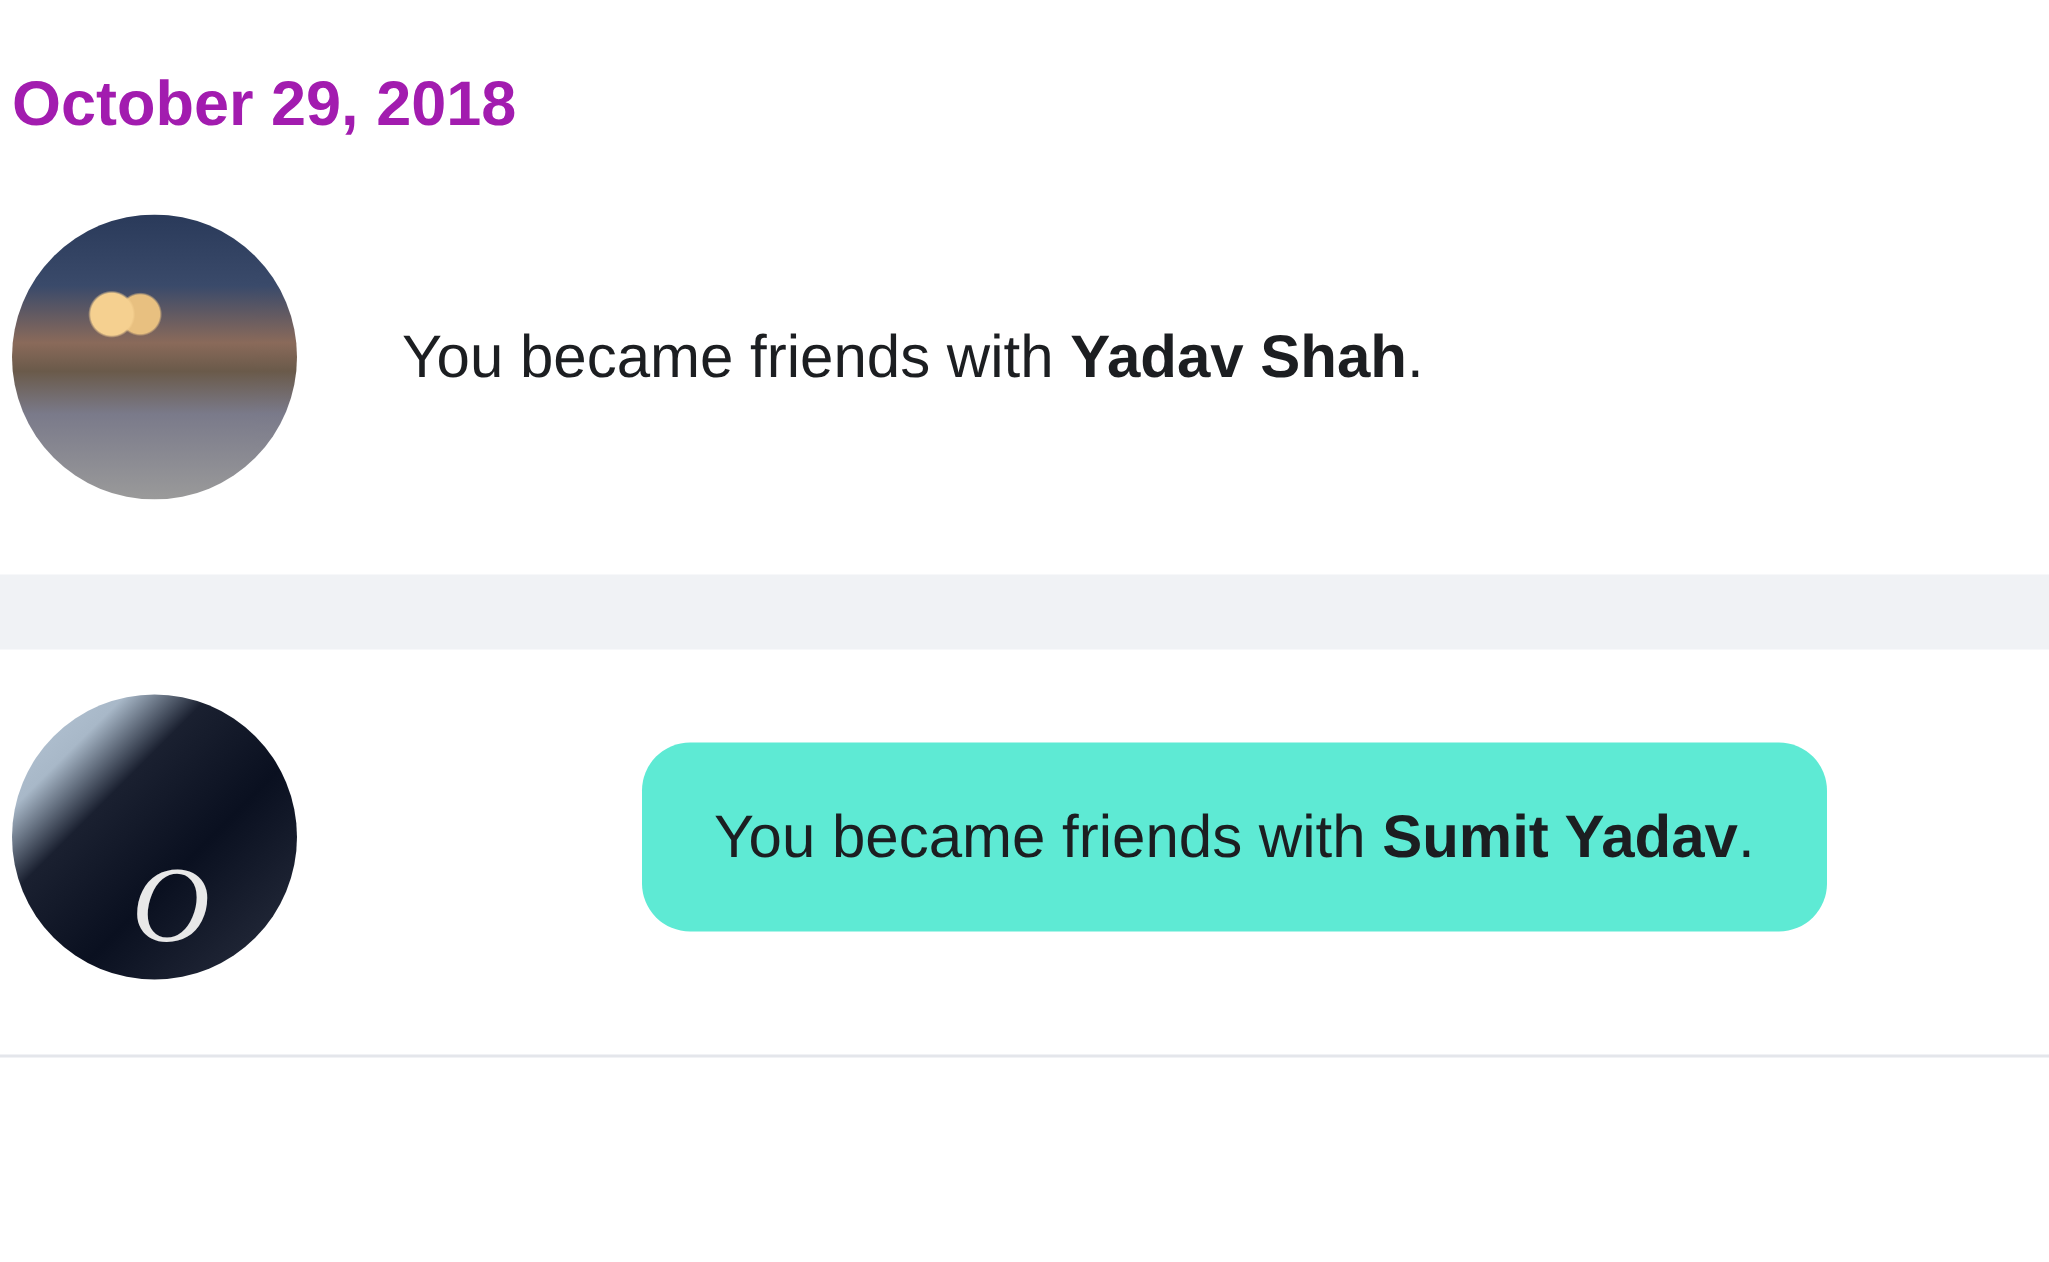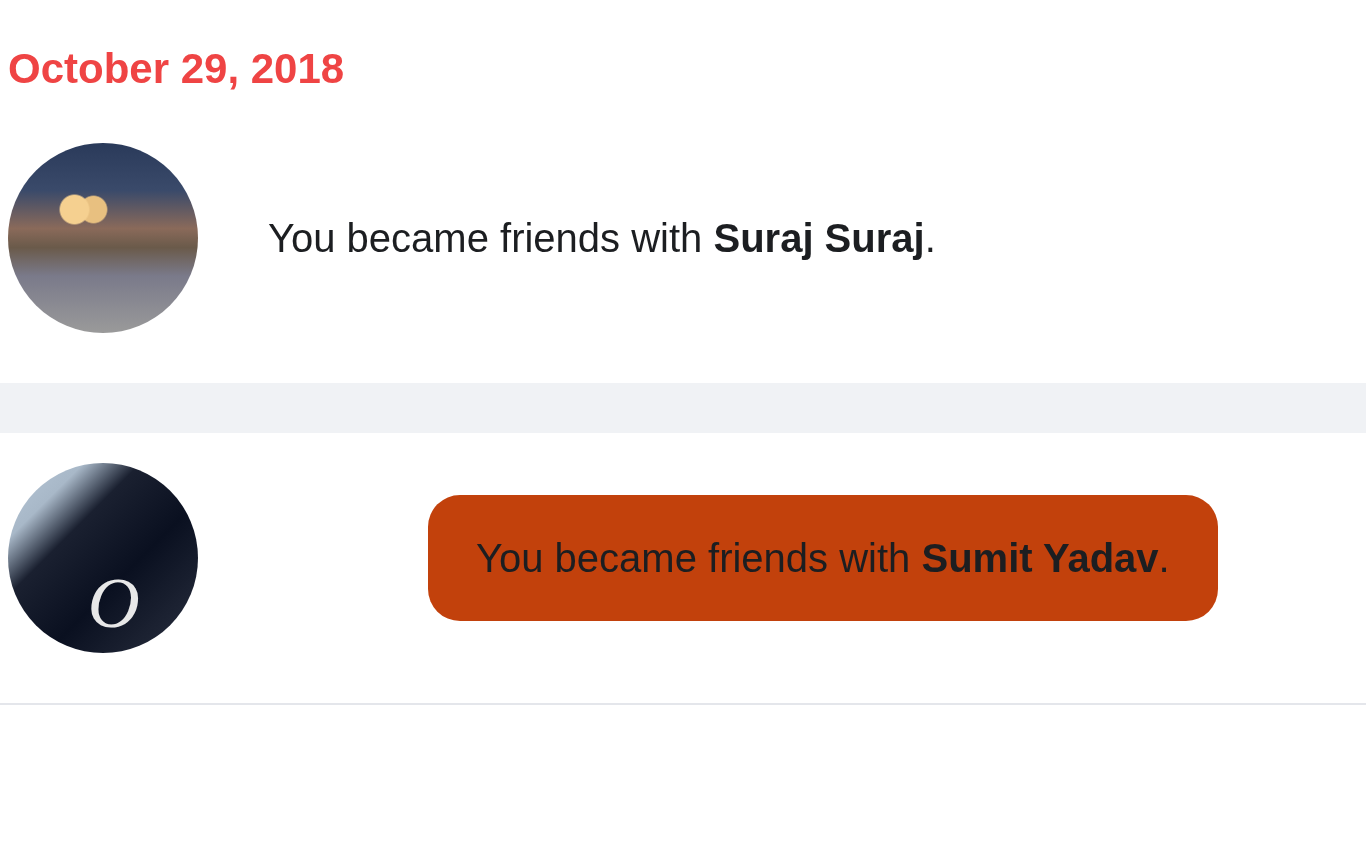--- a/index.html
+++ b/index.html
@@ -16,21 +16,21 @@
       overflow: hidden;
     }
     
     .feed-section {
       padding: 0;
     }
     
     .date-header {
       font-size: 42px;
       font-weight: 600;
-      color: #ef4444;
+      color: #a21caf;
       padding: 45px 8px 20px 8px;
     }
     
     .friend-entry {
       display: flex;
       align-items: center;
       padding: 30px 8px 50px 8px;
     }
     
     .avatar {
@@ -86,21 +86,21 @@
       flex: 1;
       line-height: 1.4;
       padding-right: 20px;
     }
     
     .message .friend-name {
       font-weight: 600;
     }
     
     .message.highlighted {
-      background: #c2410c;
+      background: #5eead4;
       padding: 35px 48px;
       border-radius: 32px;
       margin-left: 160px;
       margin-right: 50px;
       max-width: 880px;
       flex: none;
     }
     
     .divider {
       height: 50px;
@@ -115,21 +115,21 @@
 </head>
 <body>
 
 <div class="feed-section">
 
   <div class="date-header">October 29, 2018</div>
 
   <div class="friend-entry">
     <div class="avatar avatar-1"></div>
     <div class="message">
-      <span>You</span><span> became friends with </span><span class="friend-name">Suraj Suraj</span><span>.</span>
+      <span>You</span><span> became friends with </span><span class="friend-name">Yadav Shah</span><span>.</span>
     </div>
   </div>
 
   <div class="divider"></div>
 
 
   <div class="friend-entry">
     <div class="avatar avatar-2"></div>
     <div class="message highlighted">
       <span>You</span><span> became friends with </span><span class="friend-name">Sumit Yadav</span><span>.</span>

